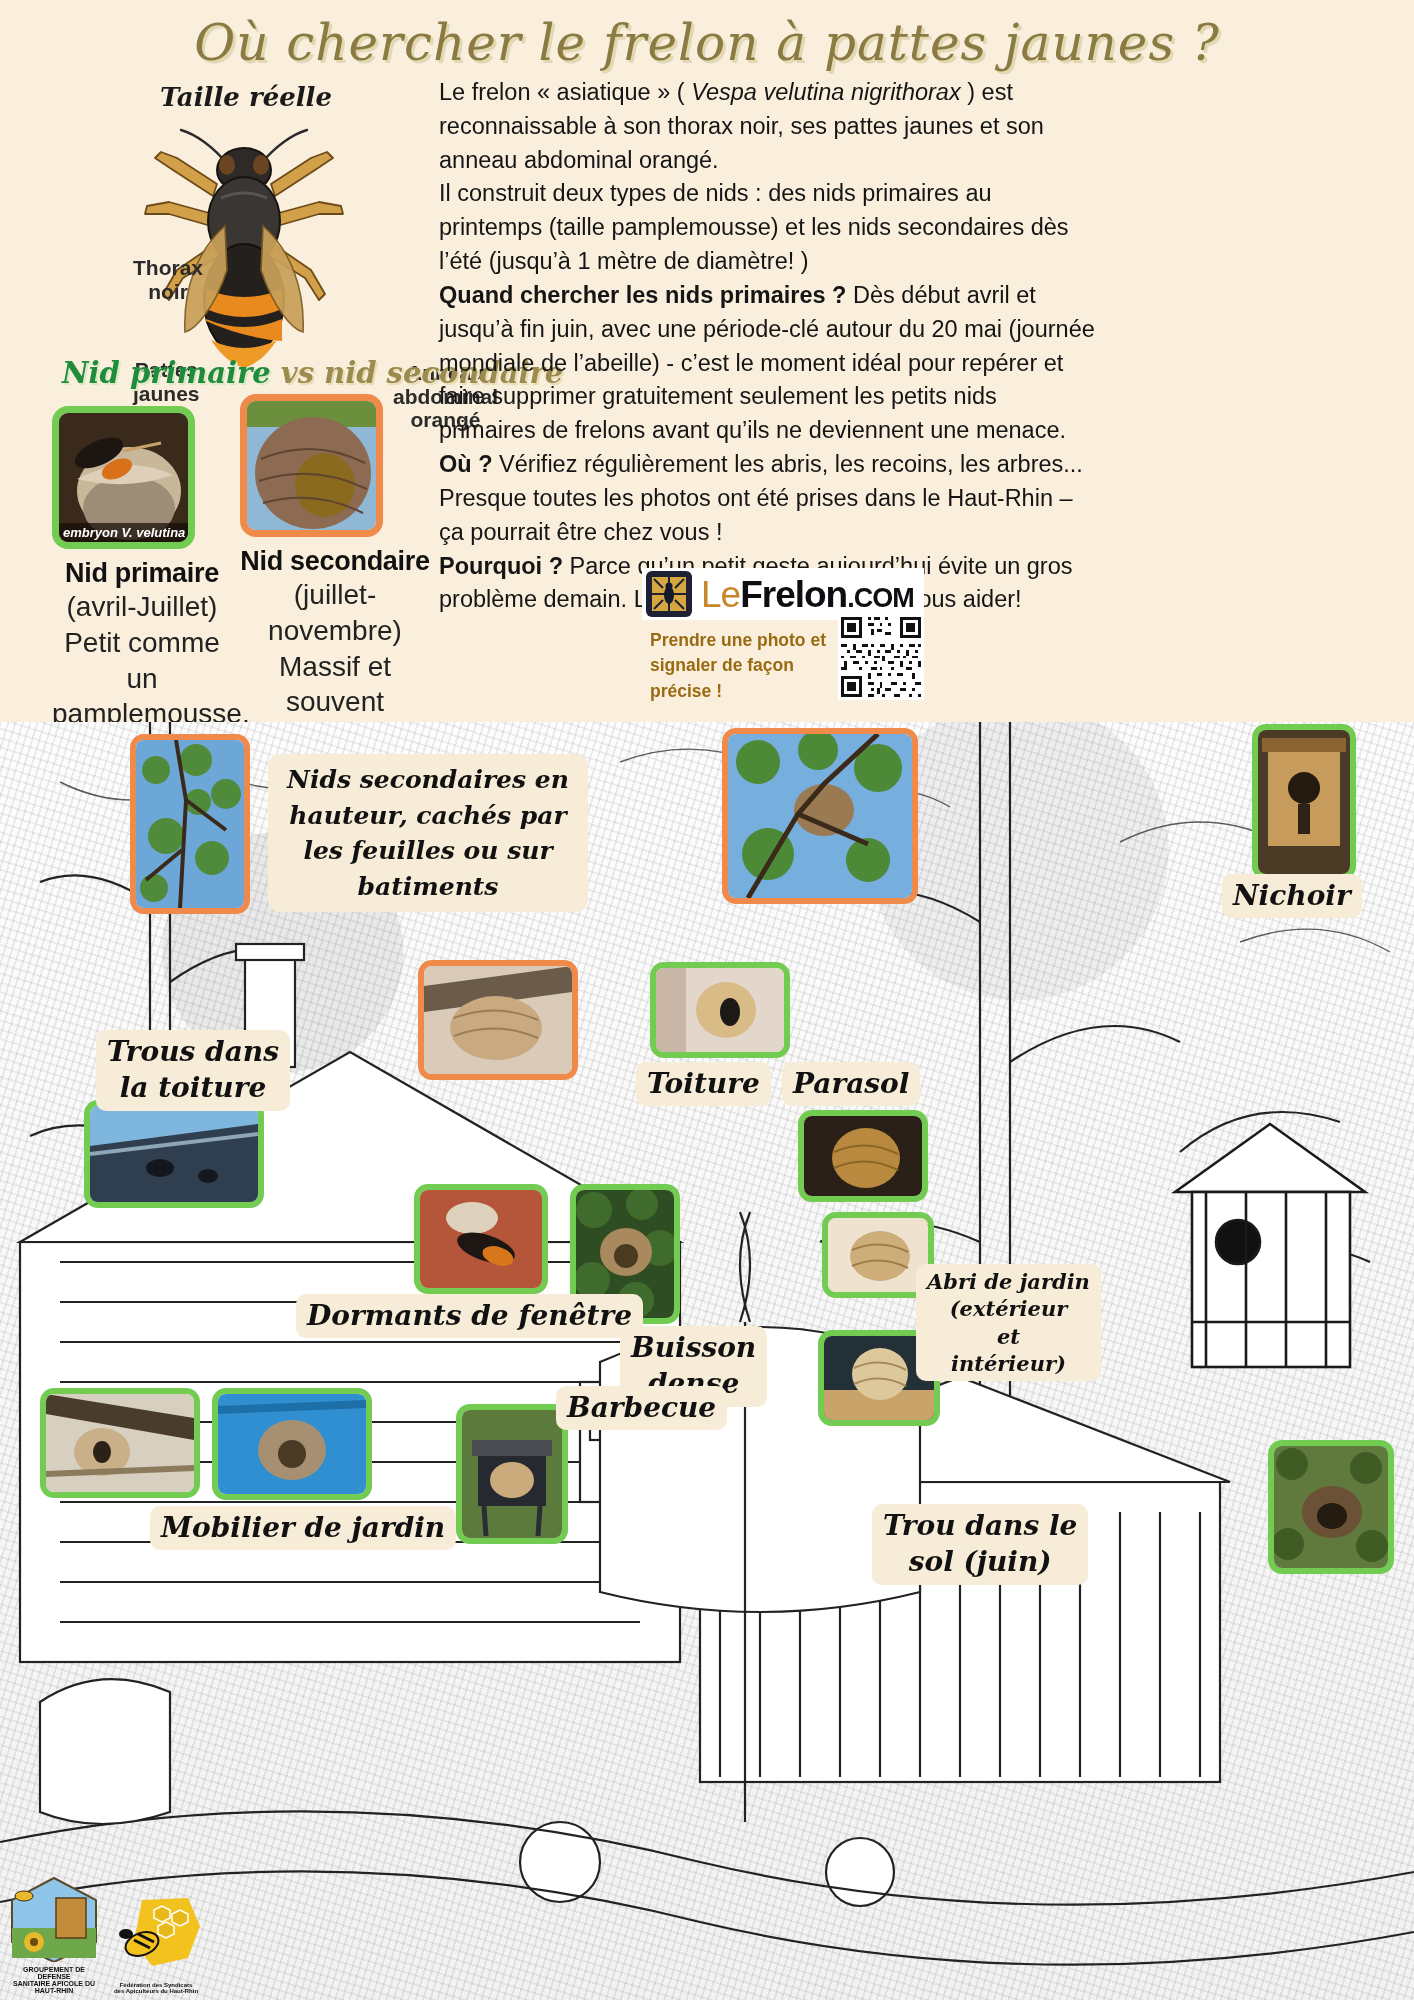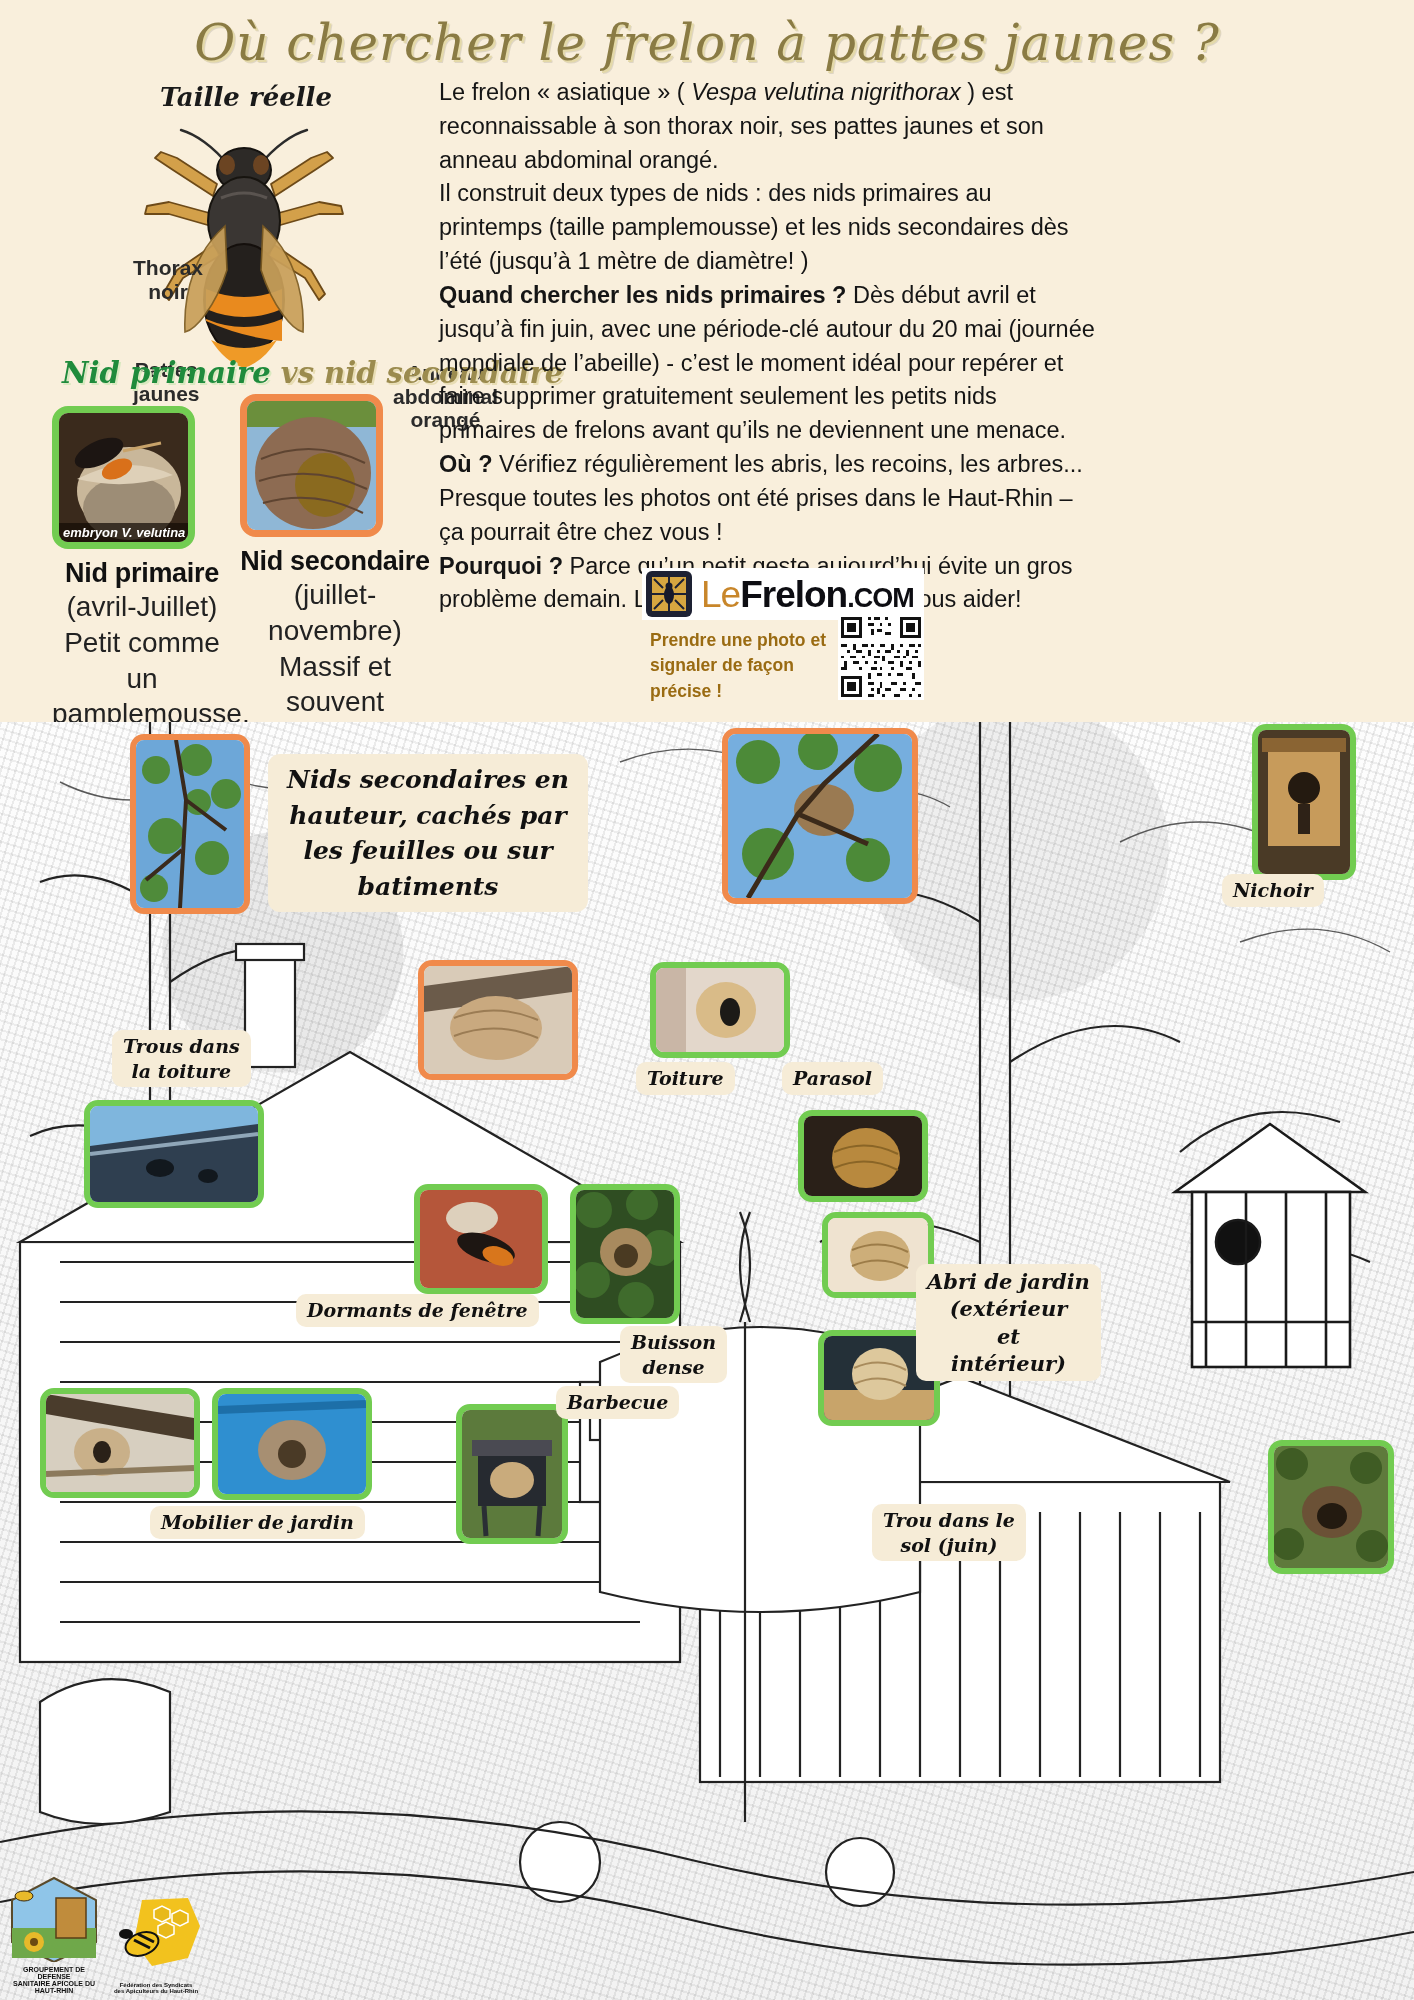--- a/index.html
+++ b/index.html
@@ -129,21 +129,21 @@
   }
 
   .pcard { position: absolute; border-radius: 14px; overflow: hidden; }
   .pcard.g { border: 6px solid #72cc51; }
   .pcard.o { border: 6px solid #f08a4b; }
 
   .tag {
     position: absolute;
     background: #f6ecd7; border-radius: 10px; padding: 4px 11px;
     font-family: "DejaVu Serif", serif; font-style: italic; font-weight: bold;
-    font-size: 19px; color: #111; line-height: 1.3; text-align: center;
+    font-size: 28px; color: #111; line-height: 1.3; text-align: center;
     white-space: pre-line;
   }
 
   .botlogo { position: absolute; bottom: 6px; }
   .botlogo-cap { font-size: 7px; font-weight: bold; text-align: center; color: #111; }
 </style>
 </head>
 <body>
 
 <div class="poster">
@@ -565,21 +565,21 @@
             <circle cx="92" cy="22" r="16"></circle>
             <circle cx="14" cy="98" r="16"></circle>
             <circle cx="98" cy="100" r="16"></circle>
           </g>
         <ellipse cx="58" cy="66" rx="30" ry="26" fill="#6b5136"></ellipse>
         <ellipse cx="58" cy="70" rx="15" ry="13" fill="#231a10"></ellipse>
       </svg>
     </div>
 
     <div class="tag" style="left:1222px; top:152px;">Nichoir</div>
-    <div class="tag" style="left:112px; top:308px;text-align:center;">Trous dans
+    <div class="tag" style="left:96px; top:308px;text-align:center;">Trous dans
 la toiture</div>
     <div class="tag" style="left:636px; top:340px;">Toiture</div>
     <div class="tag" style="left:782px; top:340px;">Parasol</div>
     <div class="tag" style="left:296px; top:572px;">Dormants de fenêtre</div>
     <div class="tag" style="left:620px; top:604px;">Buisson
 dense</div>
     <div class="tag" style="left:916px; top:542px; font-size:21px;">Abri de jardin
 (extérieur
 et
 intérieur)</div>

